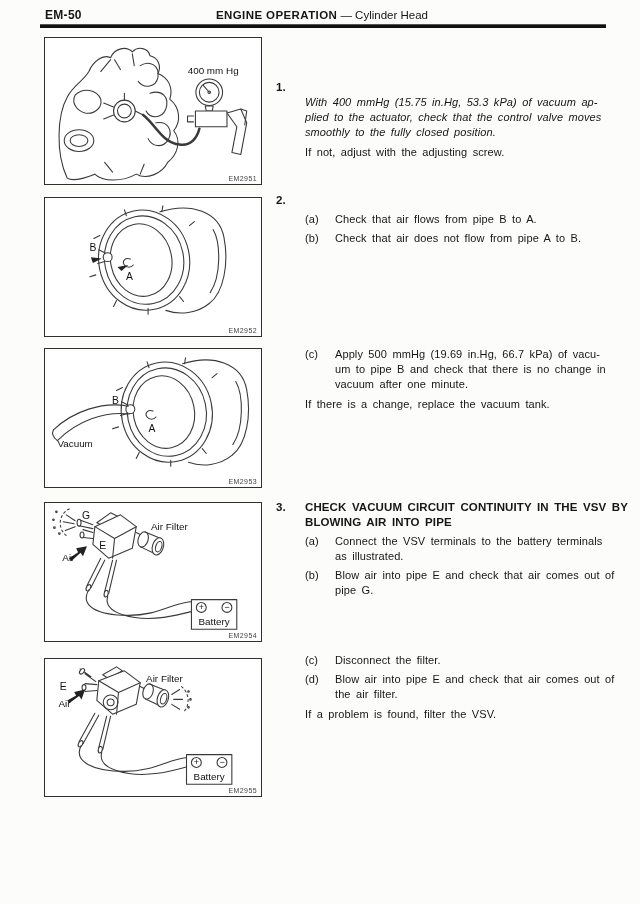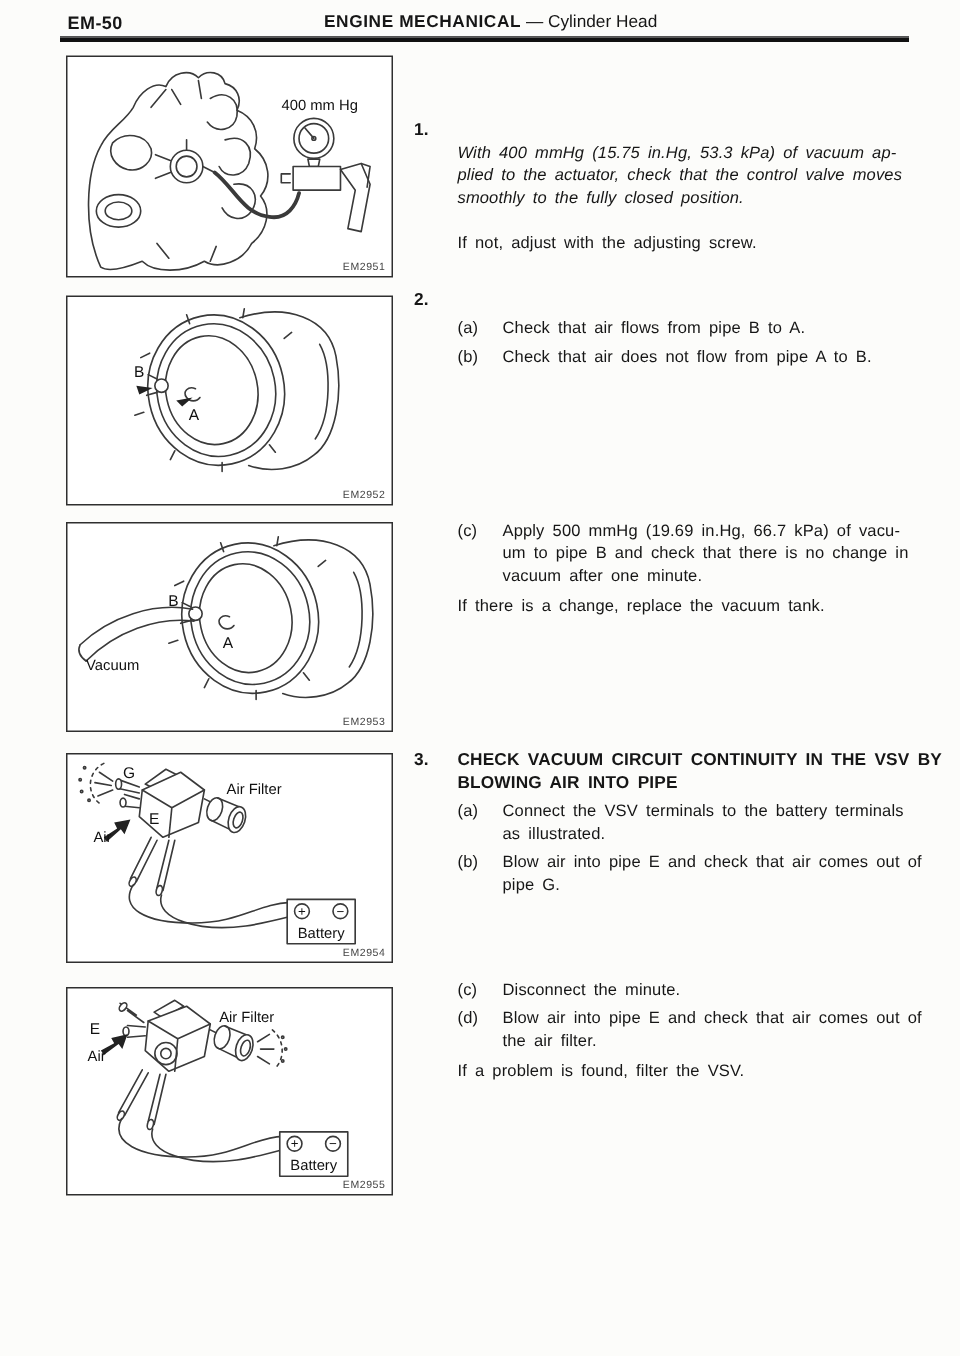--- a/index.html
+++ b/index.html
@@ -29,34 +29,34 @@
   .svglet { font-size:10.5px; }
   .svgsym { font-size:9px; }
 
   
   .tblock { position:absolute; font-size:11px; line-height:15px; letter-spacing:.1px; word-spacing:2.2px; }
   .title { left:276px; top:35px; width:364px; font-size:14px; font-weight:bold; line-height:18.5px;
            letter-spacing:.2px; word-spacing:1.5px; }
   .step-head { display:flex; font-weight:bold; font-size:11.5px; line-height:15px; }
   .step-num { width:29px; flex:none; }
   .step-body { margin-left:29px; margin-top:0;font-style:italic; }
-  .note { margin-left:29px; margin-top:15px; }
+  .note { margin-left:29px; margin-top:5px; }
   .note-flush { margin-top:5px; }
   .item { display:flex; margin-top:4px; }
   .ilabel { width:30px; flex:none; }
   .itext { flex:1; }
 </style>
 </head>
 <body>
 
 <div class="page">
 
   <div class="hdr-num">EM-50</div>
   <div class="hdr-title">
-    <b>ENGINE MECHANICAL</b>
+    <b>ENGINE OPERATION</b>
     <span>—  Cylinder Head</span>
   </div>
   <div class="hdr-rule"></div>
 
   <svg width="0" height="0" style="position:absolute" aria-hidden="true">
     <defs>
       <g id="tank" class="draw">
         <path d="M116,14 C148,4 176,14 181,40 C186,66 181,96 166,107 C154,117 136,119 122,114"></path>
         <path d="M170,32 C178,46 178,80 167,96"></path>
         <ellipse cx="100" cy="63" rx="46" ry="51" transform="rotate(-12 100 63)"></ellipse>
@@ -288,21 +288,21 @@
       <div class="item">
         <span class="ilabel">(b)</span>
         <div class="itext">Blow air into pipe E and check that air comes out of<br>pipe G.</div>
       </div>
     </div>
   </div>
 
   <div class="tblock" style="left:305px;top:653px;width:330px">
     <div class="item" style="margin-top:0">
       <span class="ilabel">(c)</span>
-      <div class="itext">Disconnect the minute.</div>
+      <div class="itext">Disconnect the filter.</div>
     </div>
     <div class="item">
       <span class="ilabel">(d)</span>
       <div class="itext">Blow air into pipe E and check that air comes out of<br>the air filter.</div>
     </div>
     <div class="note-flush">If a problem is found, filter the VSV.</div>
   </div>
 
 </div>
 

